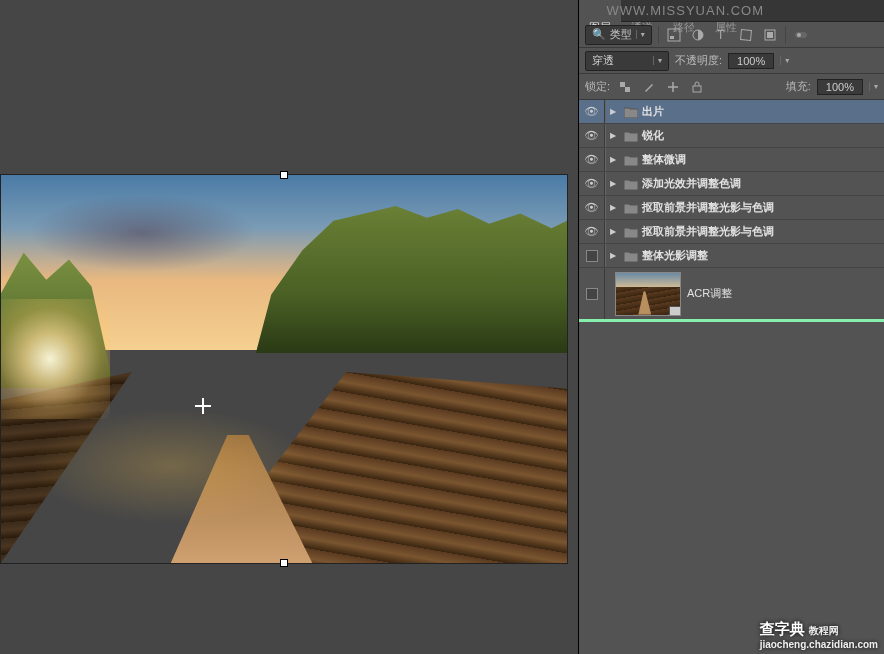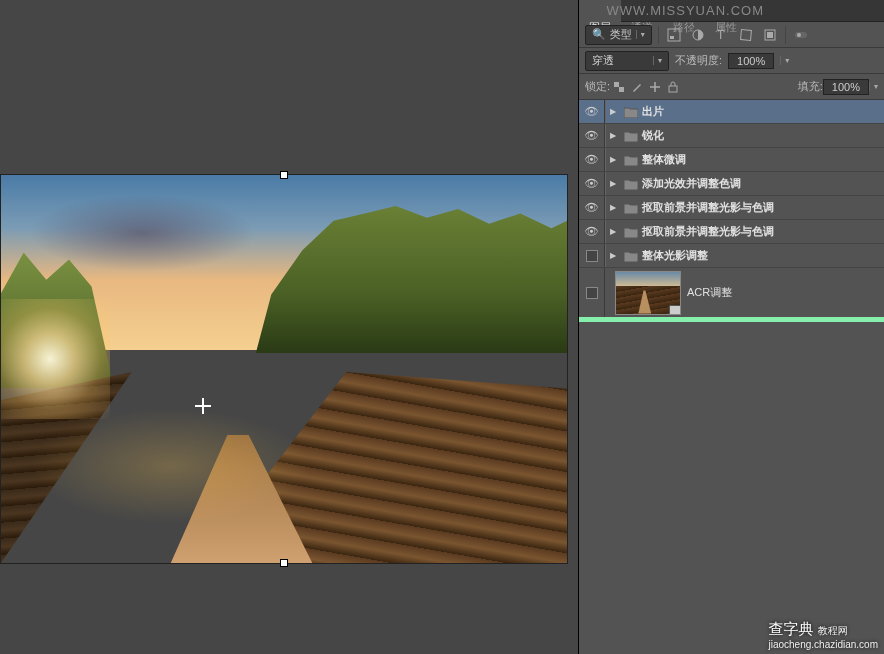--- a/index.html
+++ b/index.html
@@ -68,43 +68,43 @@
     .filter-dropdown { display:flex; align-items:center; background:#3a3a3a; border:1px solid #222; padding:2px 6px; height:20px; gap:4px; border-radius:2px; }
     .filter-arrow { font-size:8px; border-left:1px solid #666; padding-left:4px; color:#aaa; }
     .icon-btn { width:18px; height:18px; display:flex; align-items:center; justify-content:center; color:#aaa; cursor:pointer; }
     .icon-btn svg { width:14px; height:14px; }
     .sep { width:1px; height:18px; background:#444; }
     
     .blend-row { display:flex; align-items:center; height:26px; padding:0 6px; gap:6px; border-bottom:1px solid #3a3a3a; }
     .blend-label { color:#bbb; }
     .pct-box { background:#3a3a3a; border:1px solid #222; padding:1px 8px; min-width:38px; text-align:right; }
     
-    .lock-row { display:flex; align-items:center; height:26px; padding:0 6px; border-bottom:1px solid #3a3a3a; }
+    .lock-row { display:flex; align-items:center; height:26px; padding:0 6px; gap:6px; border-bottom:1px solid #3a3a3a; }
     
     .layer-list { overflow-y:auto; }
     .layer-row { display:flex; align-items:center; height:24px; border-bottom:1px solid #444; cursor:pointer; }
     .layer-row.selected { background:#5a6f8a; }
     .eye-col { width:26px; display:flex; align-items:center; justify-content:center; border-right:1px solid #3a3a3a; height:100%; }
     .layer-content { flex:1; display:flex; align-items:center; gap:4px; padding:0 4px; border-left:1px solid #666; height:100%; }
     .disclosure { font-size:8px; color:#ccc; width:10px; }
     .folder-svg { width:14px; height:12px; }
     .layer-name { color:#e0e0e0; font-size:11px;font-weight:bold; }
     
-    .thumb-row { display:flex; align-items:center; height:54px; border-bottom:5px solid #86efac; }
+    .thumb-row { display:flex; align-items:center; height:54px; border-bottom:3px solid #86efac; }
     .thumb-eye { width:26px; display:flex; align-items:center; justify-content:center; border-right:1px solid #3a3a3a; height:100%; }
     .thumb-box { width:66px; height:44px; margin:0 6px 0 10px; border:1px solid #888; position:relative; overflow:hidden; }
     .thumb-image { width:100%; height:100%; }
     .t-sky { position:absolute; top:0; left:0; right:0; height:45%; background: linear-gradient(to bottom,#6a8aa6,#e8c890); }
     .t-ground { position:absolute; bottom:0; left:0; right:0; height:65%; background: repeating-linear-gradient(170deg,#5a3a20 0,#3a2510 6px); }
     .t-path { position:absolute; bottom:0; left:35%; width:20%; height:55%; background:#b89060; clip-path: polygon(40% 0, 55% 0, 100% 100%, 0 100%); }
     .corner-badge { position:absolute; right:-1px; bottom:-1px; width:12px; height:10px; background:#ccc; border:1px solid #555; }
     .thumb-label { color:#e0e0e0; font-size:11px; }
     .checkbox-empty { width:12px; height:12px; border:1px solid #888; background:#444; }
     
-    .watermark { position:absolute; right:6px; bottom:4px; color:#fff; font-size:15px; display:flex; align-items:baseline; gap:4px; text-shadow:0 0 4px #000; }
+    .watermark { position:absolute; right:6px; bottom:4px; color:#fff; font-size:15px; display:flex; align-items:baseline; gap:4px; text-shadow:0 0 4px #000;font-weight:bold; }
     .watermark-small { font-size:10px; opacity:0.9; }
     .wm-top { position:absolute; top:3px; right:120px; color:#888; font-size:13px; letter-spacing:1px; }
   </style>
 </head>
 <body>
 
 <div class="canvas-area">
   <div class="image-container">
     <div class="main-image">
       <div class="sky"></div>

